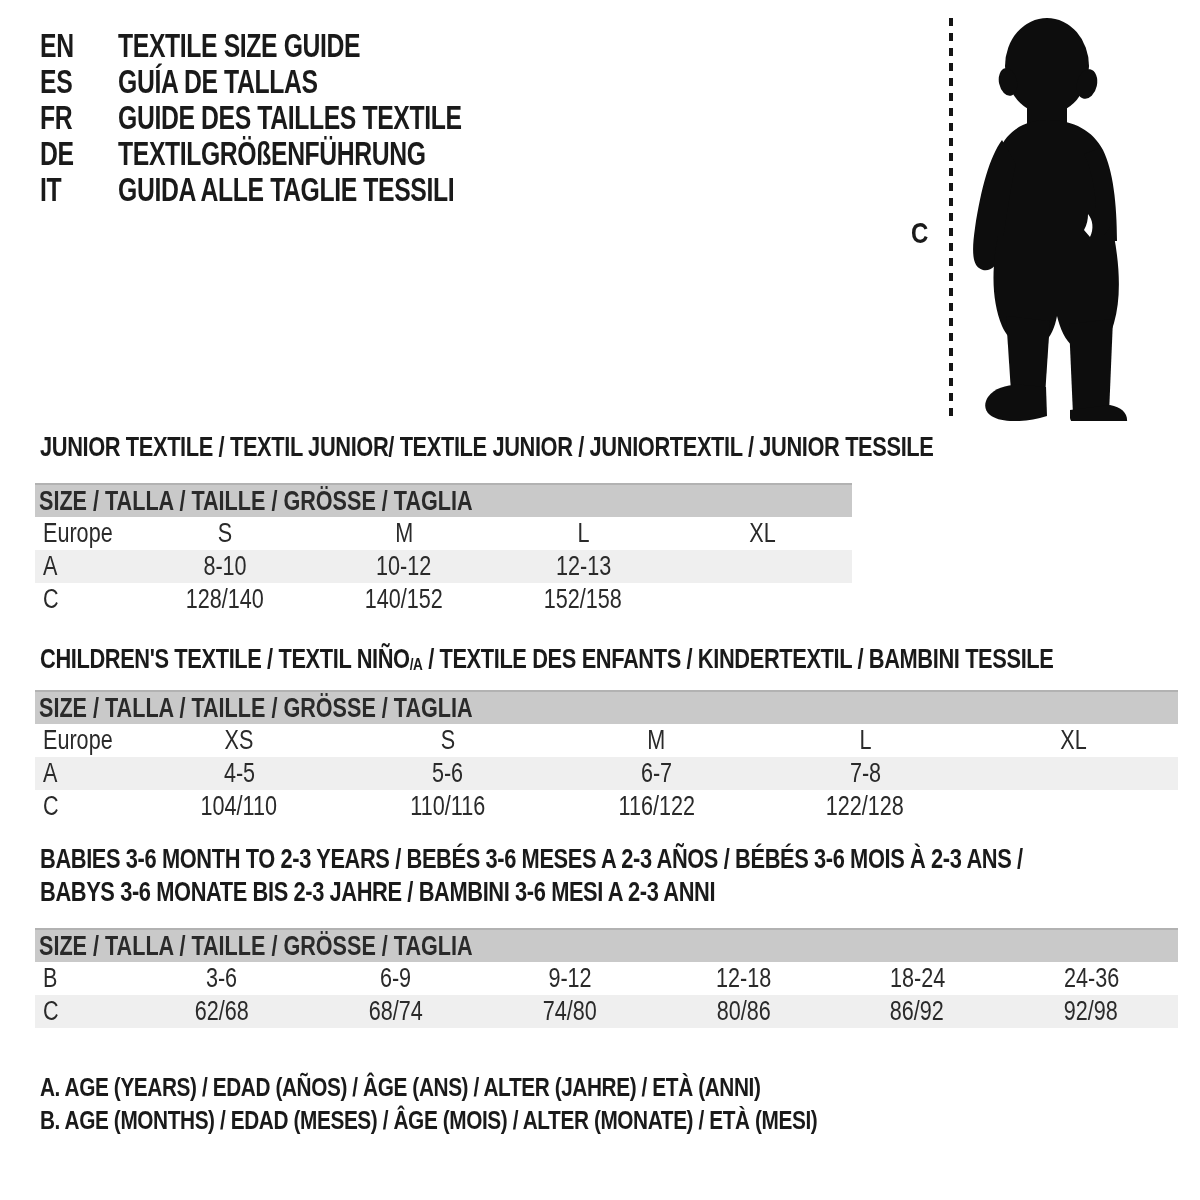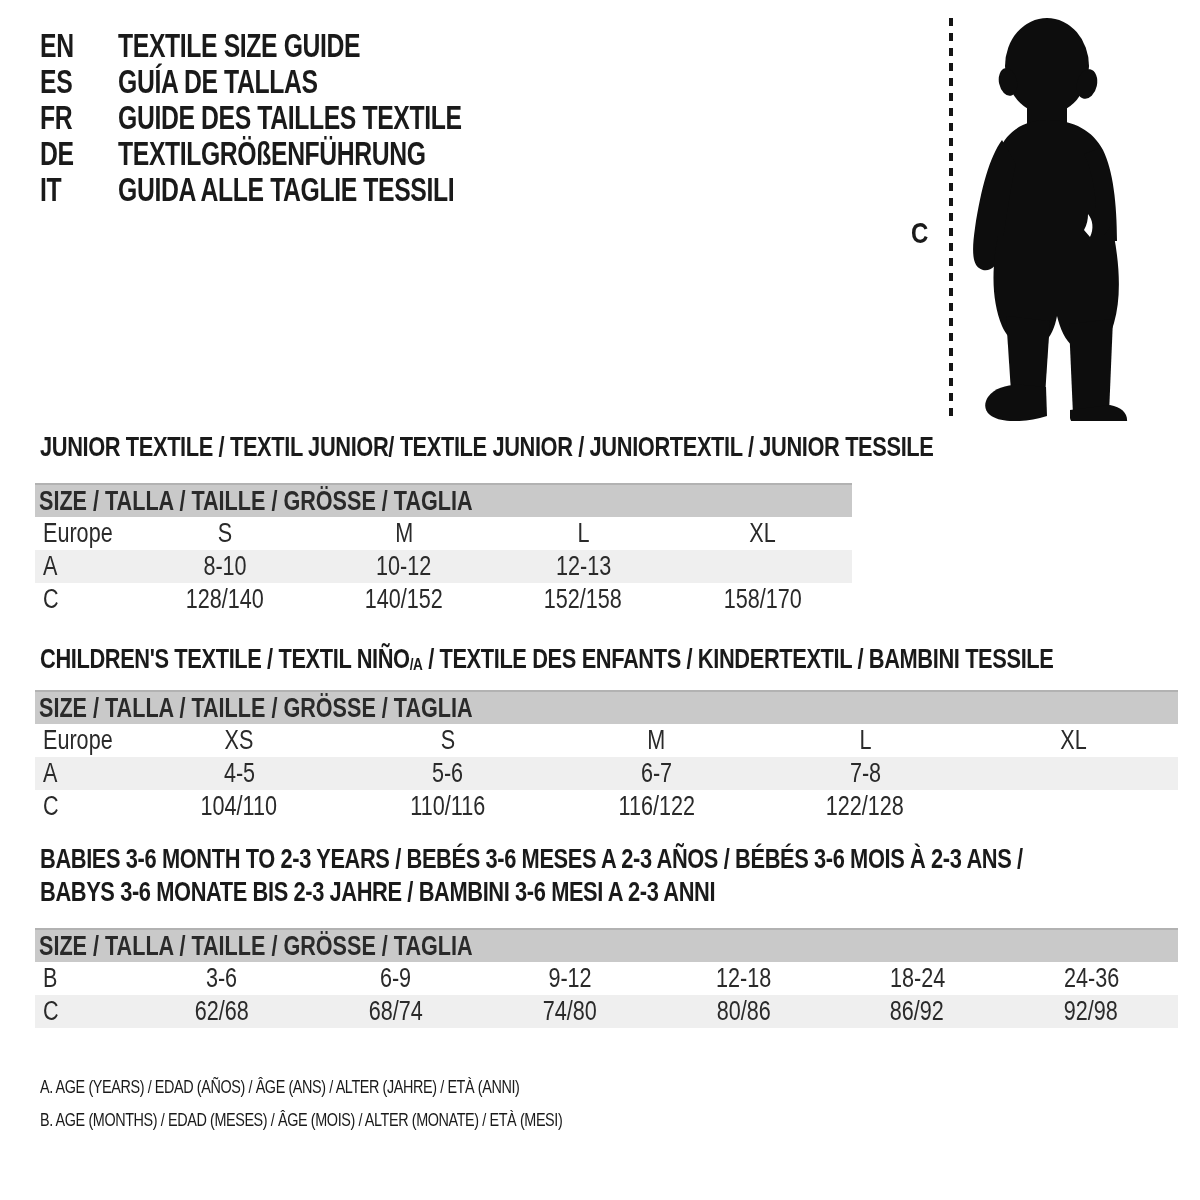--- a/index.html
+++ b/index.html
@@ -46,21 +46,21 @@
   #table-junior{top:483px;width:817px;}
   #table-children{top:690px;width:1143px;}
   #table-babies{top:928px;width:1143px;}
   #title-junior{top:431px;}
   #title-children{top:643px;}
   #title-babies-1{top:843px;}
   #title-babies-2{top:876px;}
 
   
   .legend{position:absolute;left:40px;top:1071px;}
-  .legend-line{height:33px;line-height:33px;font-size:18px;font-weight:normal;letter-spacing:-0.5px;}
+  .legend-line{height:33px;line-height:33px;font-size:26px;font-weight:bold;letter-spacing:-0.5px;}
   .legend-line .cx{transform-origin:left center;}
 </style>
 </head>
 <body>
 
 <div class="page">
 
   <div class="lang-block">
     <div class="lang-row">
       <div class="lang-code">EN</div>
@@ -120,21 +120,20 @@
       <div class="tcell left ox-left"><span class="cx">A</span></div>
       <div class="tcell"><span class="cx">8-10</span></div>
       <div class="tcell"><span class="cx">10-12</span></div>
       <div class="tcell"><span class="cx">12-13</span></div>
     </div>
     <div class="trow cols5">
       <div class="tcell left ox-left"><span class="cx">C</span></div>
       <div class="tcell"><span class="cx">128/140</span></div>
       <div class="tcell"><span class="cx">140/152</span></div>
       <div class="tcell"><span class="cx">152/158</span></div>
-      <div class="tcell"><span class="cx">158/170</span></div>
     </div>
   </div>
 
   <div id="title-children" class="sec-title"><span>CHILDREN'S TEXTILE / TEXTIL NIÑO</span><span class="subscript">/A</span><span> / TEXTILE DES ENFANTS / KINDERTEXTIL / BAMBINI TESSILE</span></div>
   <div id="table-children" class="size-table">
     <div class="thead ox-left"><span class="cx">SIZE / TALLA / TAILLE / GRÖSSE / TAGLIA</span></div>
     <div class="trow cols6">
       <div class="tcell left ox-left"><span class="cx">Europe</span></div>
       <div class="tcell"><span class="cx">XS</span></div>
       <div class="tcell"><span class="cx">S</span></div>

